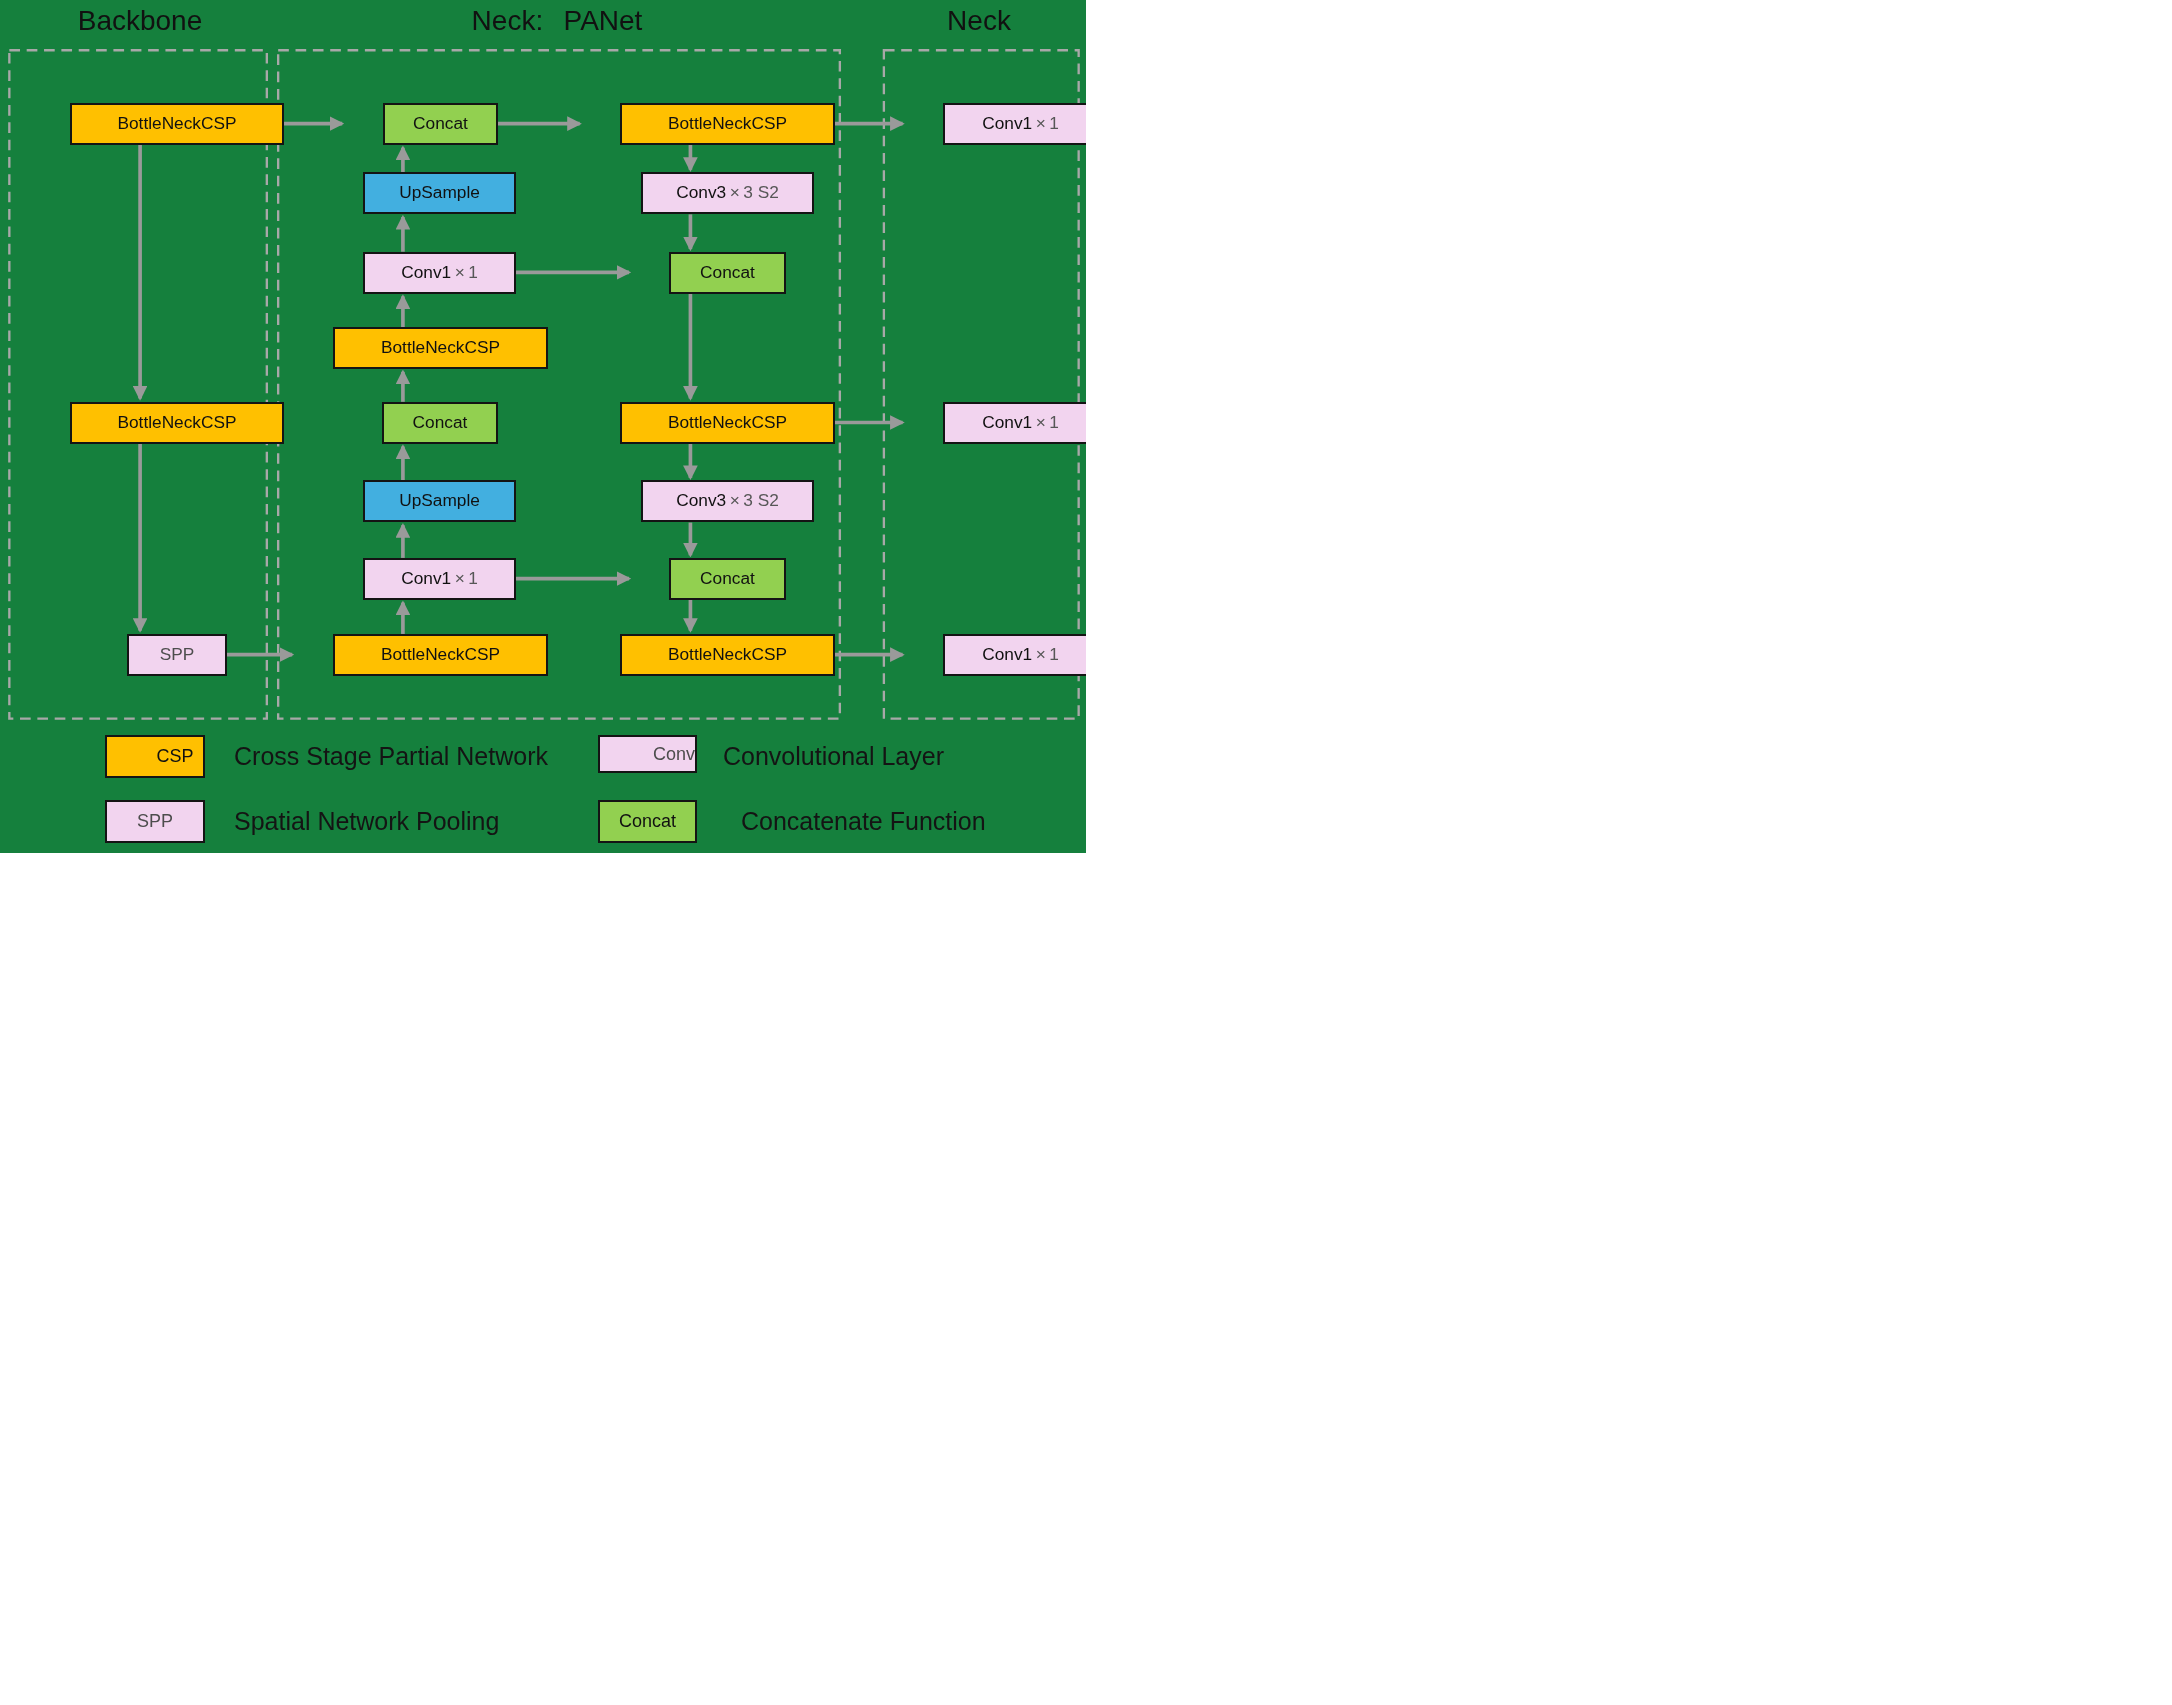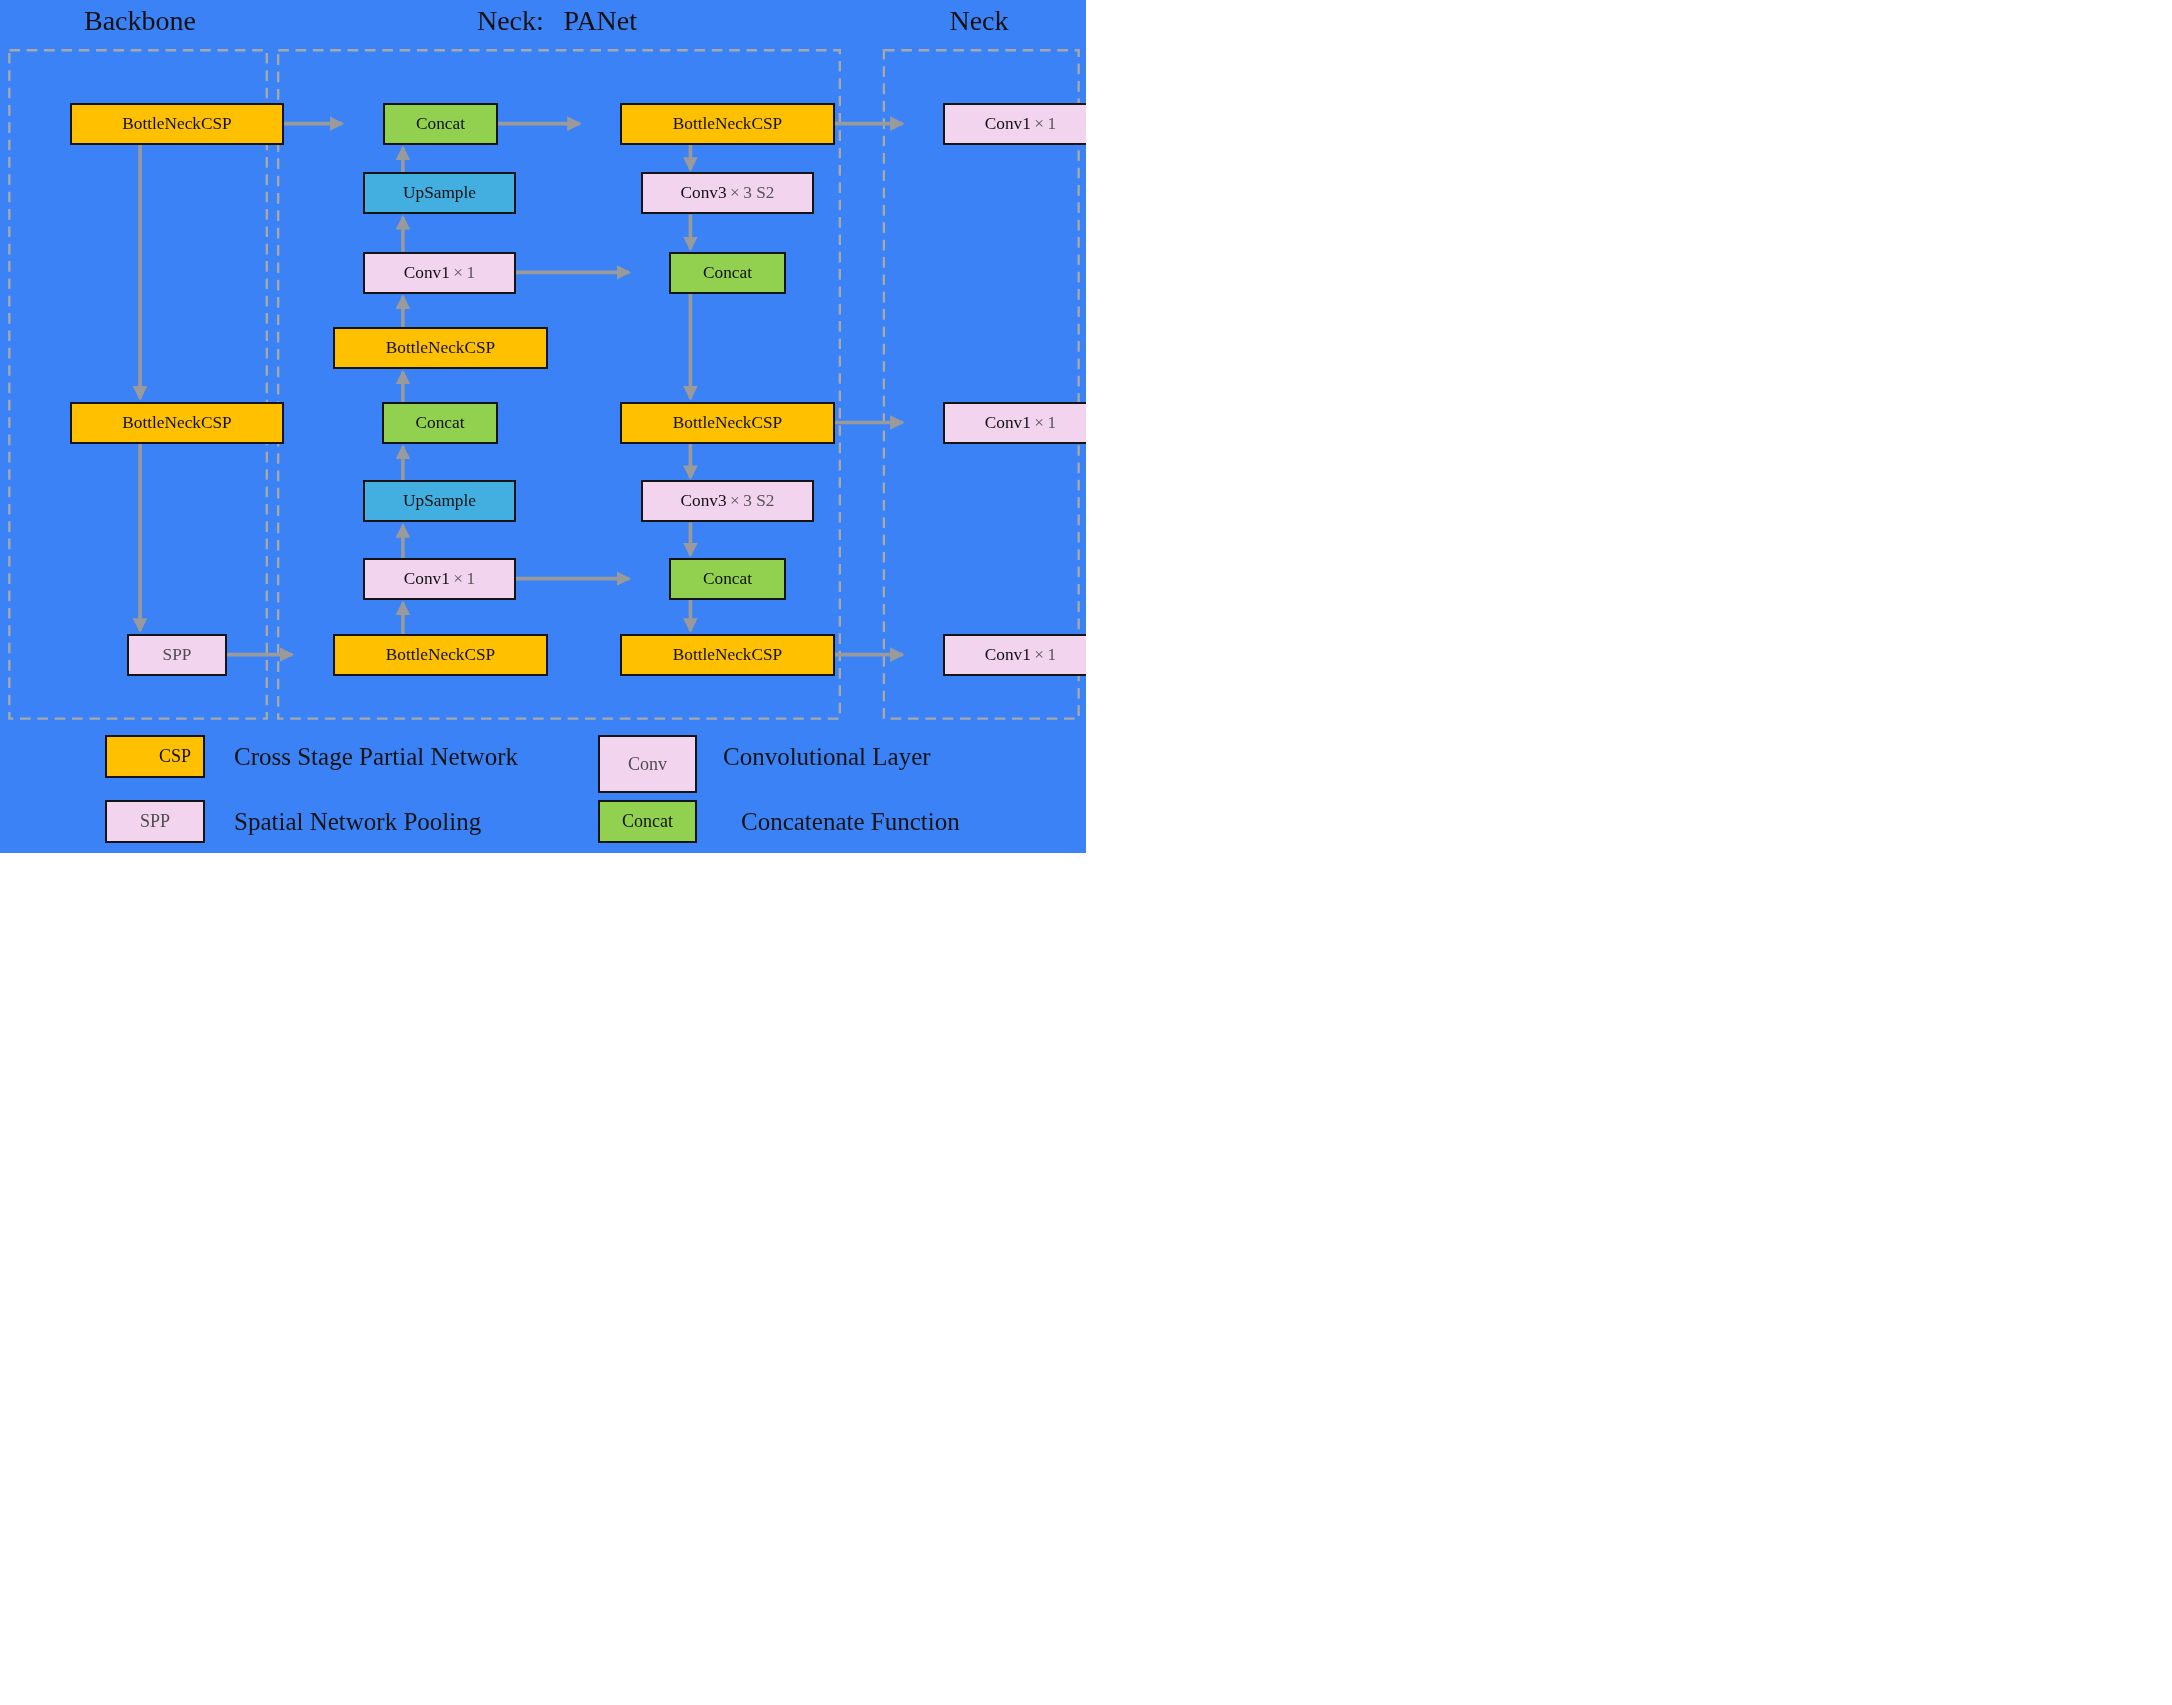--- a/index.html
+++ b/index.html
@@ -1,17 +1,17 @@
 <!DOCTYPE html>
 <html style="font-size:10.7px"><head>
 <meta charset="utf-8">
 <style>
   html,body{margin:0;padding:0;background:#ffffff;}
   body{font-family:"Liberation Sans","DejaVu Sans",sans-serif;}
-  #canvas{position:relative;width:1086px;height:853px;background:#3b82f6;overflow:hidden;font-family:Liberation Serif, serif;}
+  #canvas{position:relative;width:1086px;height:853px;background:#15803d;overflow:hidden;}
   .title{position:absolute;transform:translateX(-50%);font-size:28px;color:#111;white-space:nowrap;top:5.3px;}
   .title.neck{word-spacing:0.45em;}
   svg#wires{position:absolute;left:0;top:0;width:1086px;height:853px;}
   .node{position:absolute;border:2.7px solid #141414;box-sizing:border-box;
         display:flex;align-items:center;justify-content:center;
         font-size:17.3px;color:#111;white-space:nowrap;line-height:1;margin-left:37px;}
   .node .gray{color:#575757;}
   .node.muted{color:#4D4D4D;}
   .legend-swatch{position:absolute;border:2.3px solid #141414;box-sizing:border-box;
         display:flex;align-items:center;justify-content:center;
@@ -156,21 +156,21 @@
   <div class="legend-swatch" style="left: 105px; top: 735px; width: 100px; height: 43px; background: rgb(255, 192, 0); padding-left: 40px;">
       <span>CSP</span>
     </div>
   <div class="legend-desc" style="left:234px;top:735px;">Cross Stage Partial Network</div>
 
   <div class="legend-swatch muted" style="left: 105px; top: 800px; width: 100px; height: 43px; background: rgb(242, 212, 239);">
       <span>SPP</span>
     </div>
   <div class="legend-desc" style="left:234px;top:800px;">Spatial Network Pooling</div>
 
-  <div class="legend-swatch muted" style="left: 598px; top: 735px; width: 99px; height: 58px; background: rgb(242, 212, 239);">
+  <div class="legend-swatch muted" style="left: 598px; top: 735px; width: 99px; height: 38px; background: rgb(242, 212, 239); justify-content: flex-end;">
       <span>Conv</span>
     </div>
   <div class="legend-desc" style="left:723px;top:735px;">Convolutional Layer</div>
 
   <div class="legend-swatch" style="left: 598px; top: 800px; width: 99px; height: 43px; background: rgb(146, 208, 80);">
       <span>Concat</span>
     </div>
   <div class="legend-desc" style="left:741px;top:800px;">Concatenate Function</div>
 
 </div>

